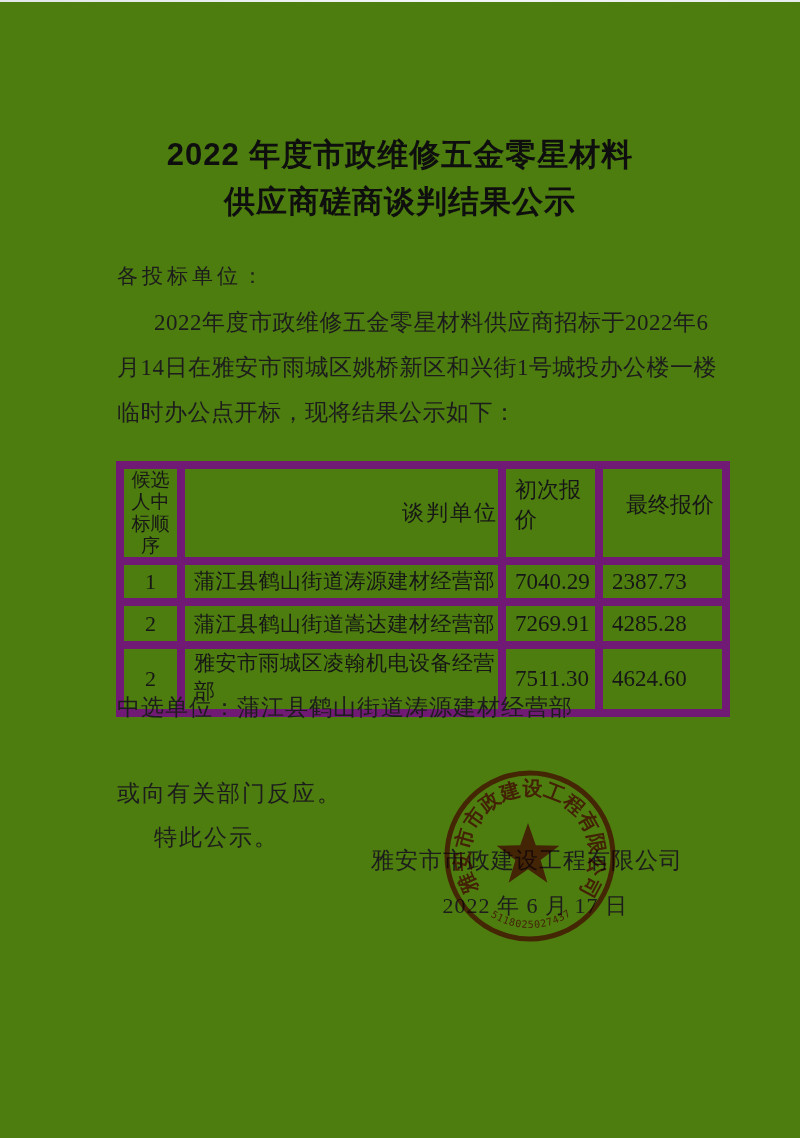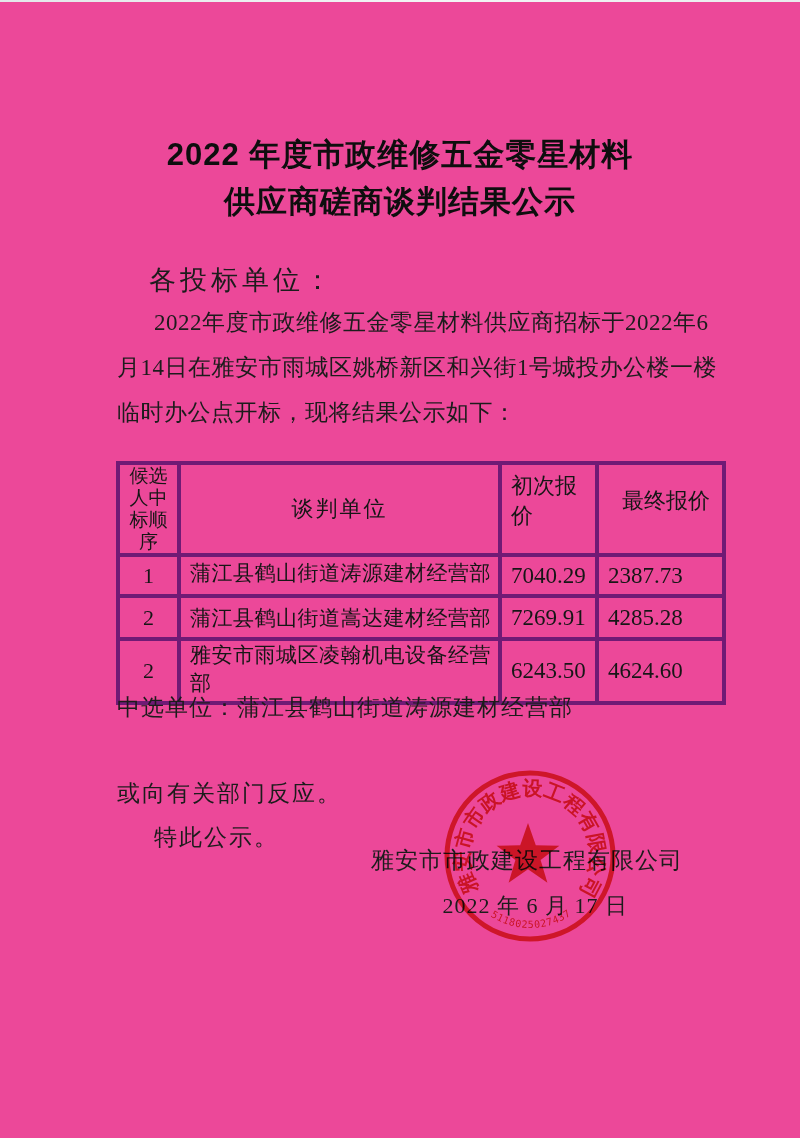--- a/index.html
+++ b/index.html
@@ -1,21 +1,21 @@
 <!DOCTYPE html>
 <html><head>
 <meta charset="utf-8">
 <style>
   * { margin: 0; padding: 0; box-sizing: border-box; }
   html, body { background: #ffffff; }
   .page {
     position: relative;
     width: 800px;
     height: 1138px;
-    background: #ec4899;
+    background: #4d7c0f;
     overflow: hidden;
     font-family: "Liberation Serif", serif;
     color: #1c1c1c;
     text-decoration: underline;
   }
   .scan-edge {
     position: absolute; top: 0; left: 0; right: 0; height: 2px;
     background: linear-gradient(90deg, #e3e7ea, #f2f4f5 55%, #e9ecee);
   }
   .title-block {
@@ -23,42 +23,42 @@
     text-align: center;
     font-family: "Liberation Sans", sans-serif;
     font-weight: bold;
     font-size: 31px;
     line-height: 47px;
     letter-spacing: 1px;
     color: #0e0e0e;
   }
   .salutation {
     position: absolute; top: 264px; left: 117px;
-    font-size: 27px; letter-spacing: 4px; line-height: 1.2; margin-left: 32px;
+    font-size: 21px; letter-spacing: 4px; line-height: 1.2;
   }
   .intro {
     position: absolute; top: 300px; left: 117px; width: 586px;
     font-size: 23px; line-height: 45px; letter-spacing: 0.5px;
     white-space: nowrap;
   }
   .intro .indent { text-indent: 37px; }
 
   table.results {
     position: absolute; top: 461px; left: 116px;
     border-collapse: collapse;
     table-layout: fixed;
     color: #161616;
   }
   table.results td, table.results th {
-    border: 4px solid #701a75;
+    border: 8px solid #701a75;
     font-weight: normal;
     overflow: hidden;
   }
   th.h-rank { width: 61px; font-size: 19px; line-height: 22px; padding: 0 3px; }
-  th.h-unit { width: 321px; font-size: 22px; letter-spacing: 2px; }
+  th.h-unit { width: 321px; font-size: 22px; letter-spacing: 2px; text-align: right; }
   th.h-first { width: 97px; font-size: 22px; text-align: left; padding-left: 9px; padding-bottom: 16px; }
   th.h-final { width: 127px; font-size: 22px; text-align: left; padding-left: 23px; padding-bottom: 16px; }
   tr.hdr { height: 66px; }
   tr.r1 { height: 41px; }
   tr.r2 { height: 43px; }
   tr.r3 { height: 50px; }
   td.rank { text-align: center; font-size: 22px; font-family: "Liberation Serif", serif; }
   td.unit { font-size: 21px; padding-left: 9px; letter-spacing: 0.5px; }
   td.unit.va-top { vertical-align: top; padding-top: 2px; }
   td.unit.va-bottom { vertical-align: bottom; padding-bottom: 4px; }
@@ -134,21 +134,21 @@
       </tr>
       <tr class="r2">
         <td class="rank">2</td>
         <td class="unit">蒲江县鹤山街道嵩达建材经营部</td>
         <td class="num">7269.91</td>
         <td class="num">4285.28</td>
       </tr>
       <tr class="r3">
         <td class="rank">2</td>
         <td class="unit va-bottom">雅安市雨城区凌翰机电设备经营部</td>
-        <td class="num">6243.50</td>
+        <td class="num">7511.30</td>
         <td class="num">4624.60</td>
       </tr>
     </tbody>
   </table>
 
   <div class="line selected-line">中选单位：蒲江县鹤山街道涛源建材经营部</div>
   <div class="line objection-line2">或向有关部门反应。</div>
   <div class="line closing-line">特此公示。</div>
   <div class="company-line">雅安市市政建设工程有限公司</div>
   <div class="date-line">2022 年 6 月 17 日</div>

